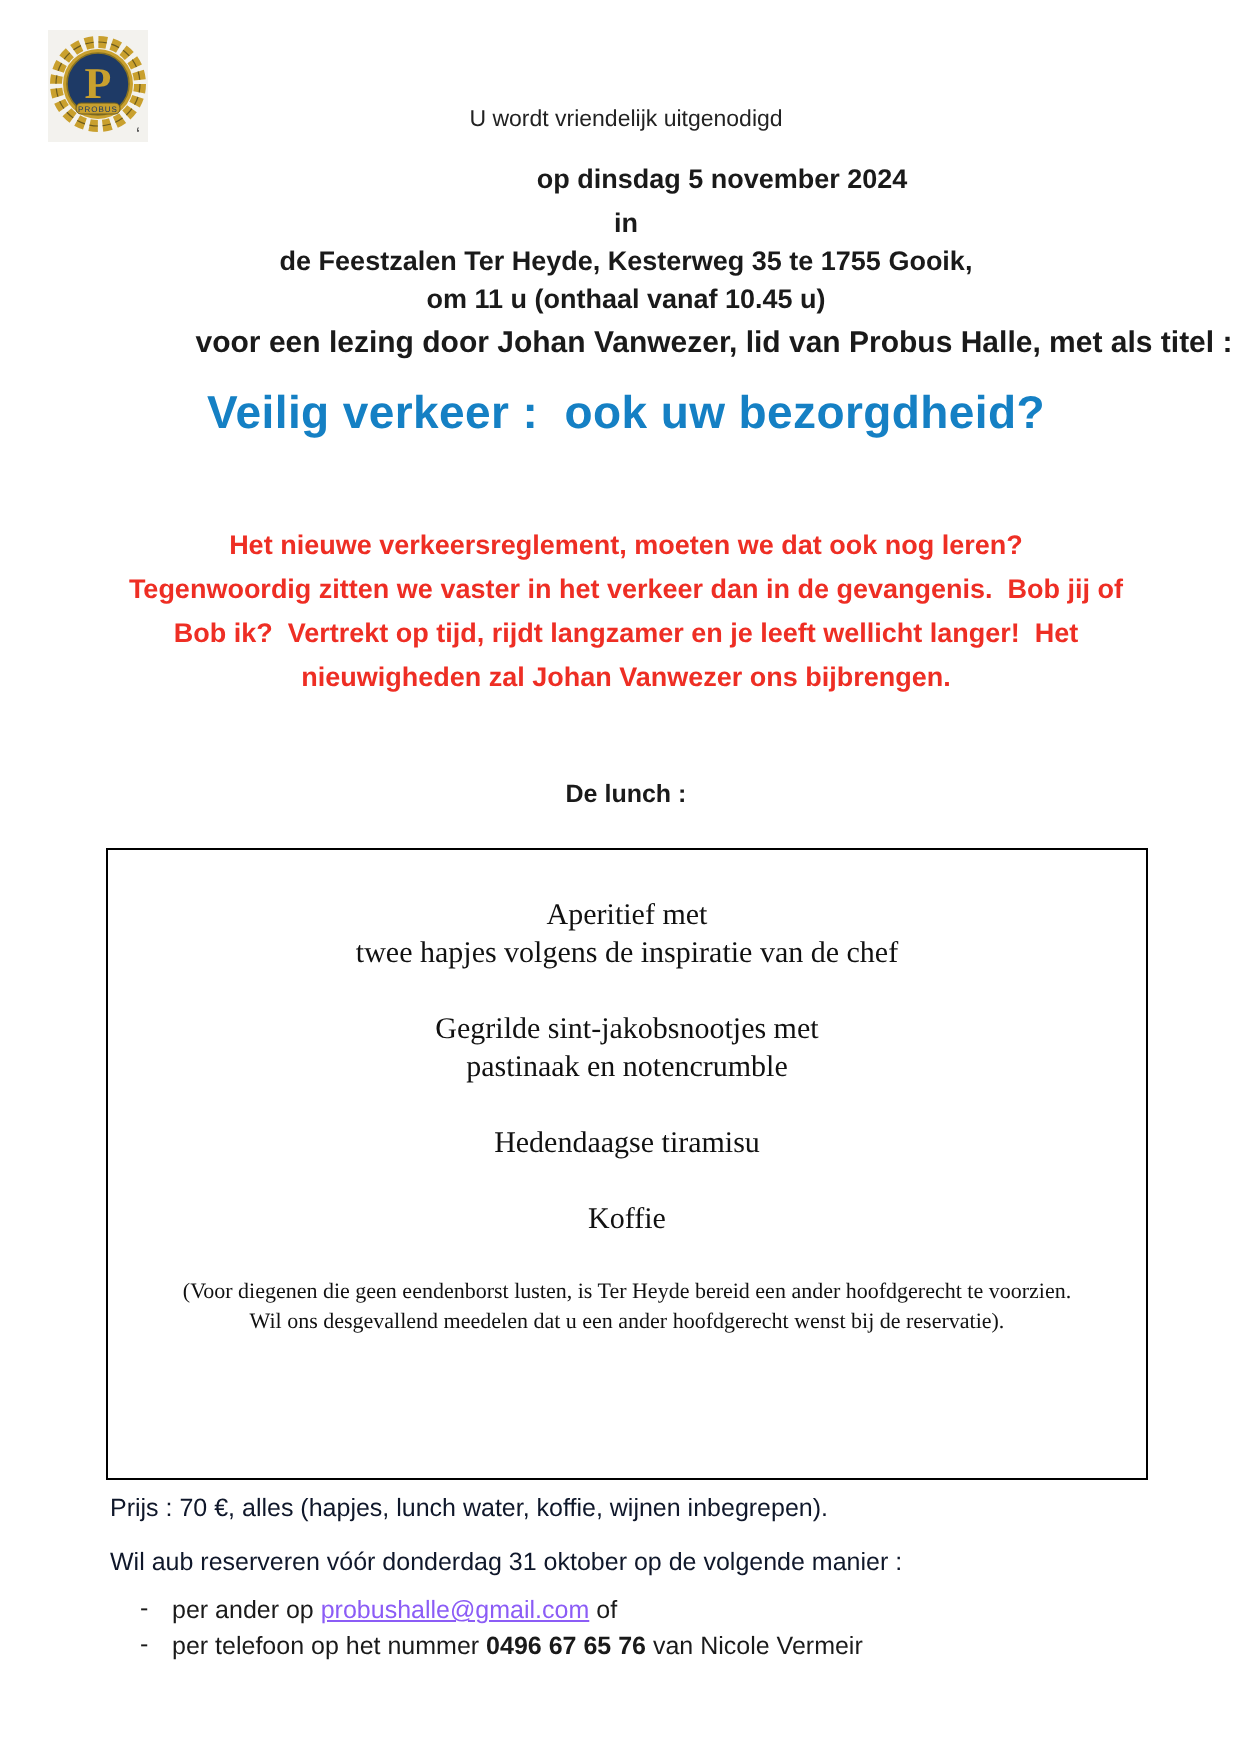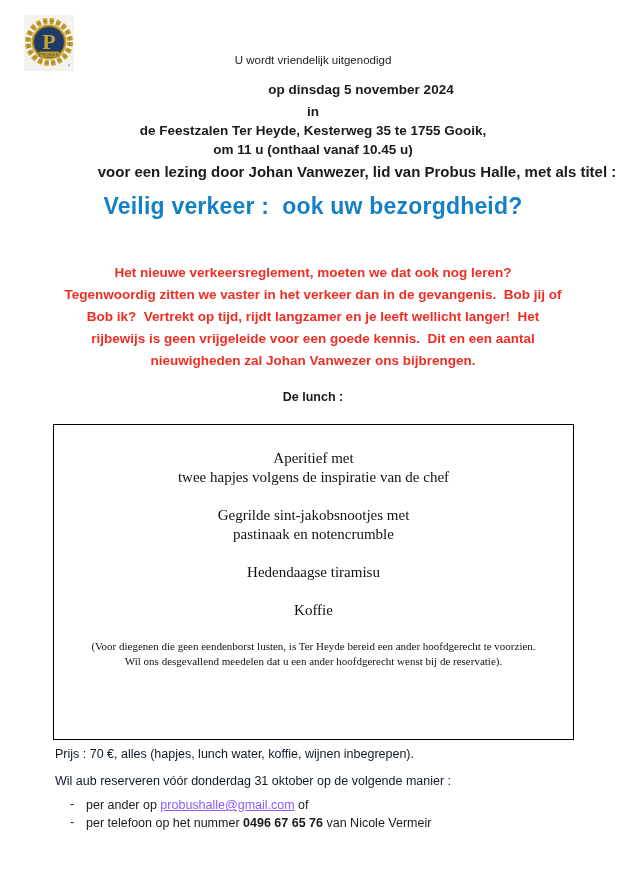--- a/index.html
+++ b/index.html
@@ -105,21 +105,20 @@
   <div class="center-line venue-line">de Feestzalen Ter Heyde, Kesterweg 35 te 1755 Gooik,</div>
   <div class="center-line time-line">om 11 u (onthaal vanaf 10.45 u)</div>
   <div class="center-line lecture-line">voor een lezing door Johan Vanwezer, lid van Probus Halle, met als titel :</div>
 
   <div class="center-line talk-title prewrap" id="talk-title" style="color: rgb(21, 128, 196);">Veilig verkeer :  ook uw bezorgdheid?</div>
 
   <div class="announcement" id="announcement" style="color: rgb(238, 46, 36);">
     <div class="prewrap">Het nieuwe verkeersreglement, moeten we dat ook nog leren?</div>
     <div class="prewrap">Tegenwoordig zitten we vaster in het verkeer dan in de gevangenis.  Bob jij of</div>
     <div class="prewrap">Bob ik?  Vertrekt op tijd, rijdt langzamer en je leeft wellicht langer!  Het</div>
-    <div class="prewrap">rijbewijs is geen vrijgeleide voor een goede kennis.  Dit en een aantal</div>
     <div class="prewrap">nieuwigheden zal Johan Vanwezer ons bijbrengen.</div>
   </div>
 
   <div class="center-line lunch-heading">De lunch :</div>
 
   <div class="menu-box">
     <div class="menu-course">
       <div>Aperitief met</div>
       <div>twee hapjes volgens de inspiratie van de chef</div>
     </div>

